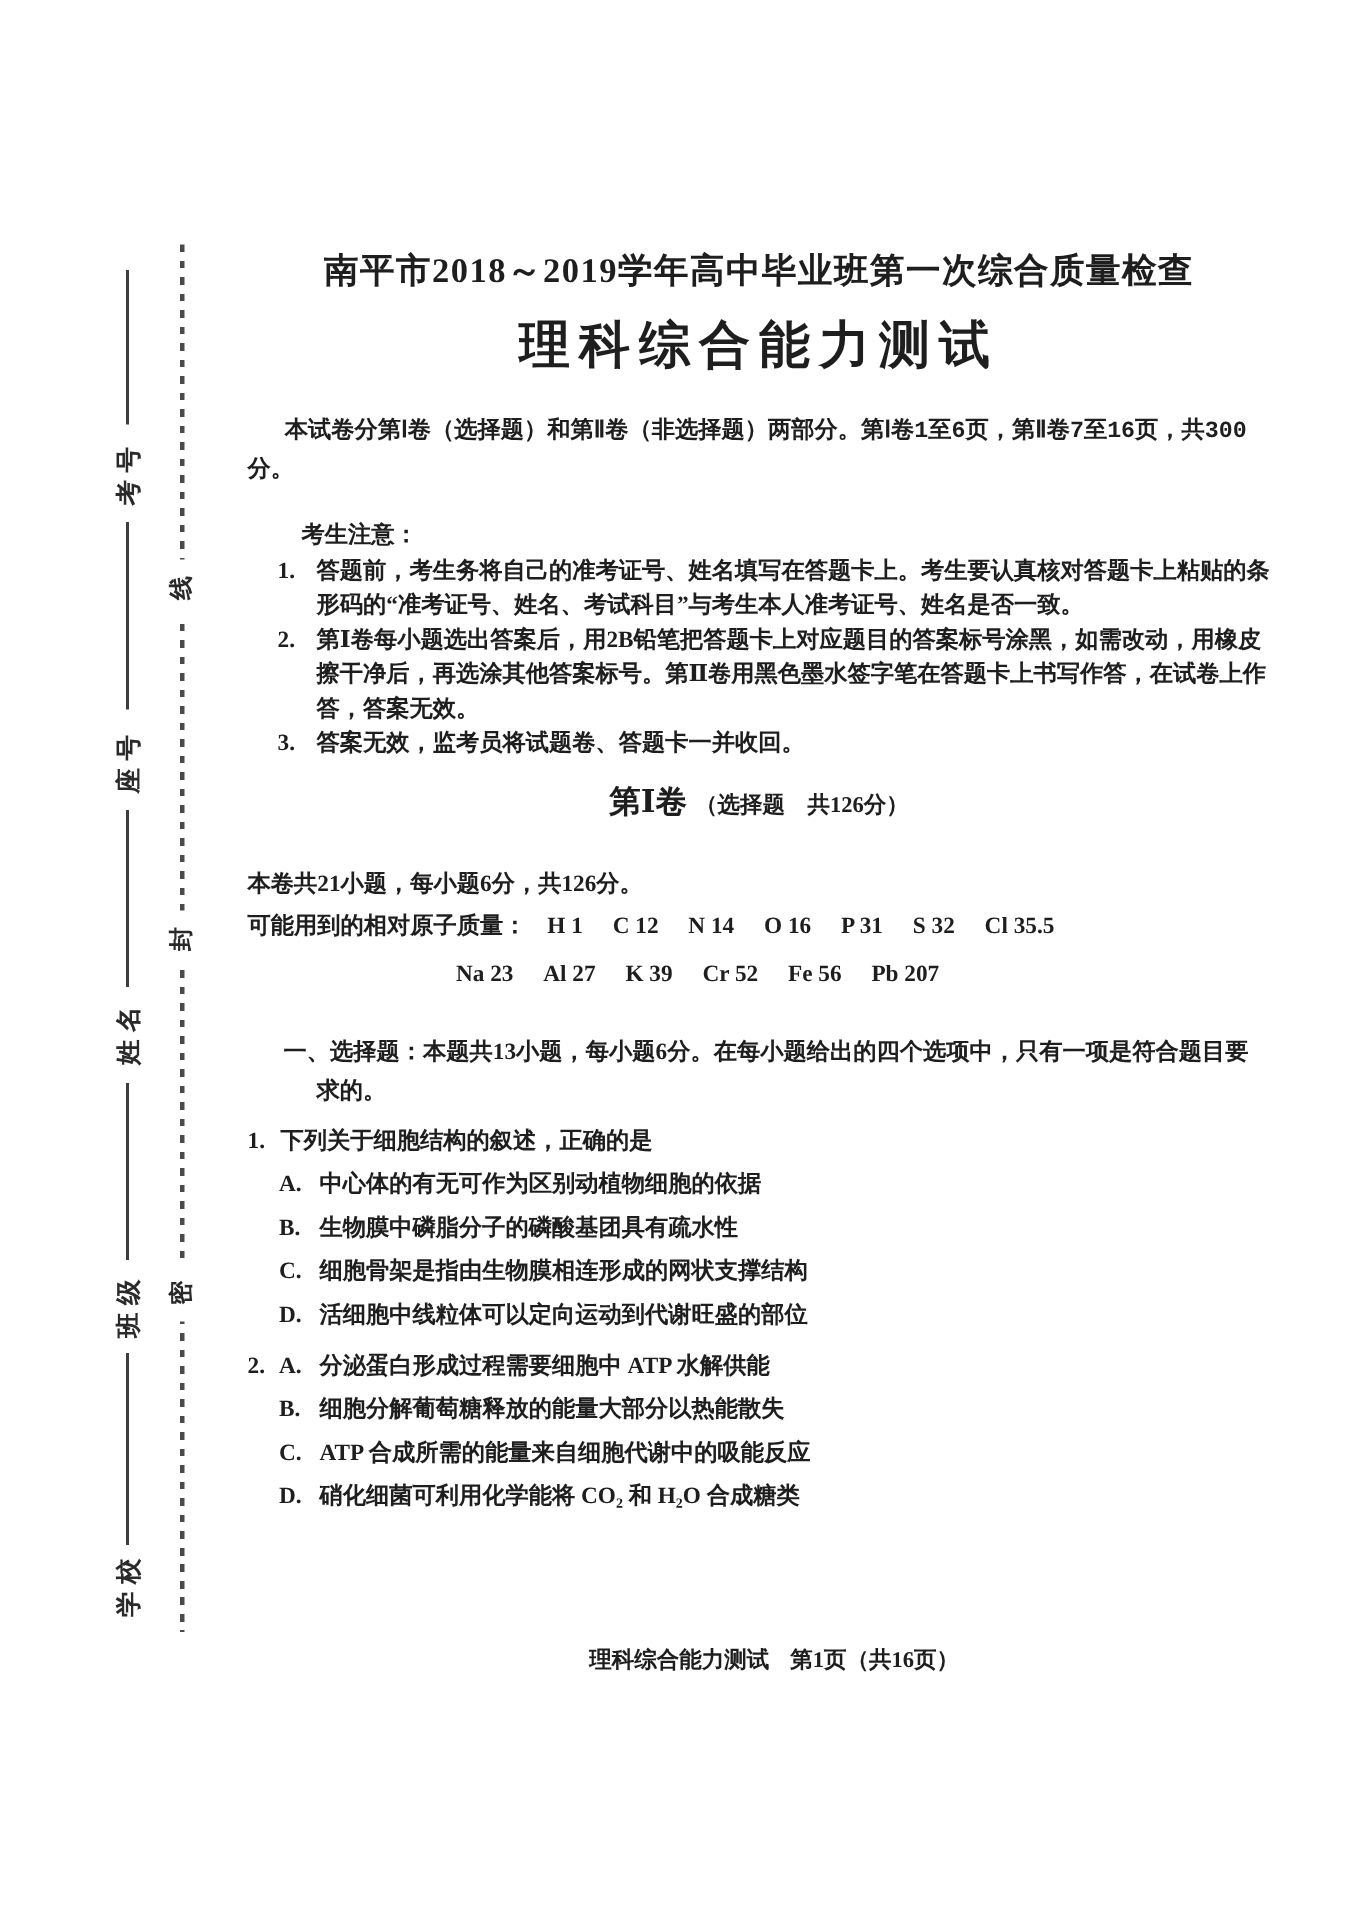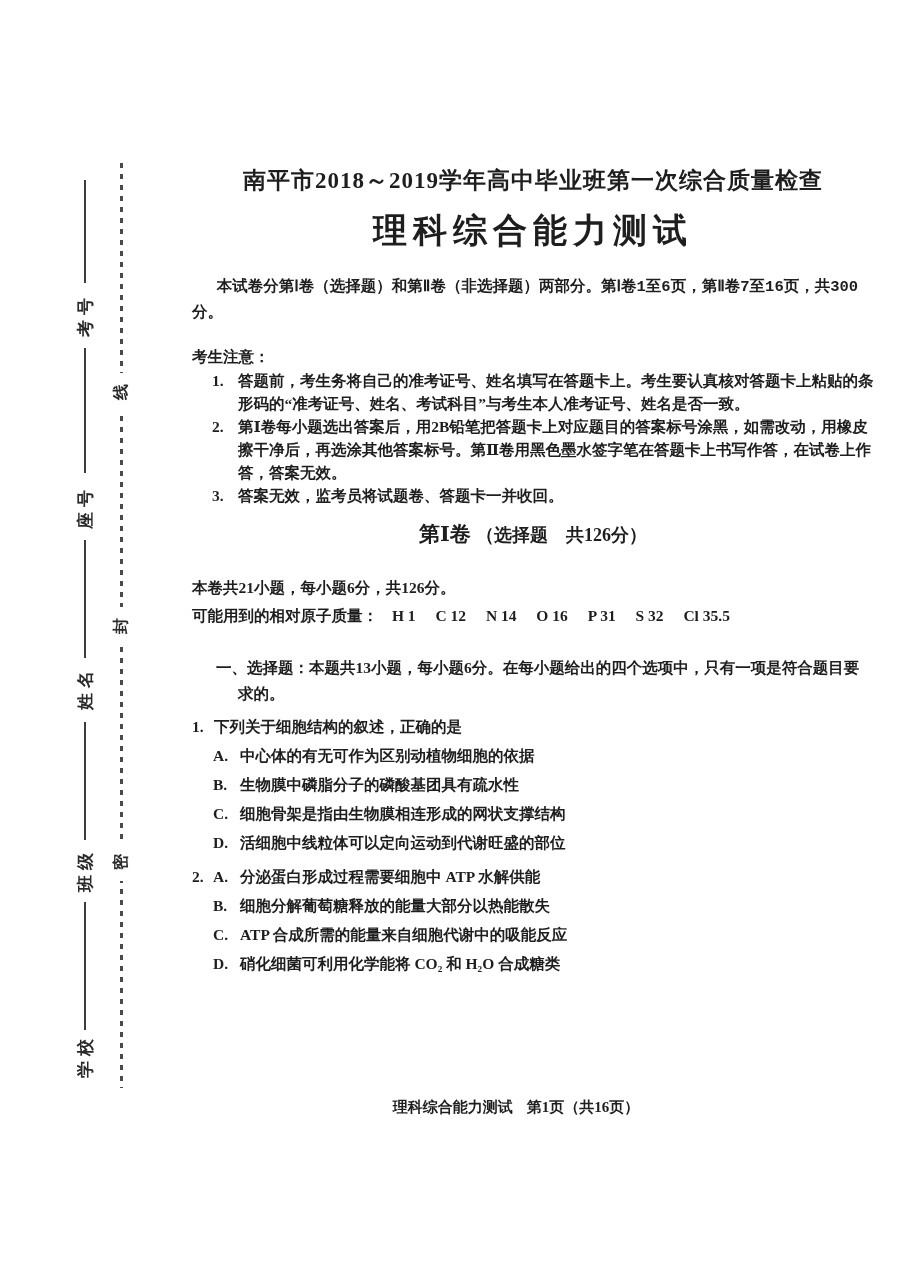--- a/index.html
+++ b/index.html
@@ -32,29 +32,29 @@
     background-image:repeating-linear-gradient(to bottom,#4a4a4a 0 5px,transparent 5px 11px);
   }
   .seal-char{
     position:absolute;left:102px;width:38px;height:24px;
     display:flex;align-items:center;justify-content:center;
     transform:rotate(-90deg);font-size:16px;color:#2a2a2a;background:#ffffff;
   }
   .sc-xian{top:380px;} .sc-feng{top:614px;} .sc-mi{top:850px;}
 
   
-  .main{position:absolute;left:192px;top:166px;width:682px;}
+  .main{position:absolute;left:165px;top:166px;width:682px;}
   .h1{text-align:center;font-size:23px;line-height:30px;letter-spacing:1px;}
   .h2{text-align:center;font-size:34px;line-height:44px;margin-top:13px;letter-spacing:6px;}
   .intro{margin-top:21px;font-size:15.5px;line-height:26px;text-indent:1.6em;font-family:Liberation Mono, monospace;}
-  .notice-head{margin-top:19px;font-size:15.5px;line-height:24px;}
+  .notice-head{margin-top:19px;font-size:15.5px;line-height:24px;margin-left:36px;}
   .notice{position:relative;padding-left:46px;font-size:15.5px;line-height:23px;}
   .notice .num{position:absolute;left:20px;top:0;}
   .sec-head{text-align:center;margin-top:13px;font-size:21px;line-height:28px;}
-  .sec-head .sub{font-size:18px;}
+  .sec-head .sub{font-size:15px;}
   .sec-info{margin-top:27px;font-size:15.5px;line-height:24px;}
   .atomic{font-size:15.5px;line-height:32px;}
   .atomic .lbl{margin-right:10px;}
   .atomic .val{display:inline-block;margin-right:16px;}
   .atomic-row2{padding-left:139px;}
   .part-inst{margin-top:23px;font-size:15.5px;line-height:26px;padding-left:22px;text-indent:-22px;margin-left:24px;}
   .question{margin-top:5px;font-size:15.5px;}
   .q-stem{position:relative;line-height:29px;padding-left:22px;}
   .q-stem .num{position:absolute;left:0;top:0;}
   .q-opt{position:relative;line-height:29px;padding-left:48px;}
@@ -118,20 +118,28 @@
     <div class="atomic">
       <span class="lbl">可能用到的相对原子质量：</span>
       <span class="val">H 1</span>
       <span class="val">C 12</span>
       <span class="val">N 14</span>
       <span class="val">O 16</span>
       <span class="val">P 31</span>
       <span class="val">S 32</span>
       <span class="val">Cl 35.5</span>
     </div>
+    <div class="atomic atomic-row2">
+      <span class="val">Na 23</span>
+      <span class="val">Al 27</span>
+      <span class="val">K 39</span>
+      <span class="val">Cr 52</span>
+      <span class="val">Fe 56</span>
+      <span class="val">Pb 207</span>
+    </div>
 
     <div class="part-inst">一、选择题：本题共13小题，每小题6分。在每小题给出的四个选项中，只有一项是符合题目要求的。</div>
 
     <div class="question">
       <div class="q-stem">
         <span class="num">1.</span>
         <span>下列关于细胞结构的叙述，正确的是</span>
       </div>
       <div class="q-opt">
         <span class="letter">A.</span>

